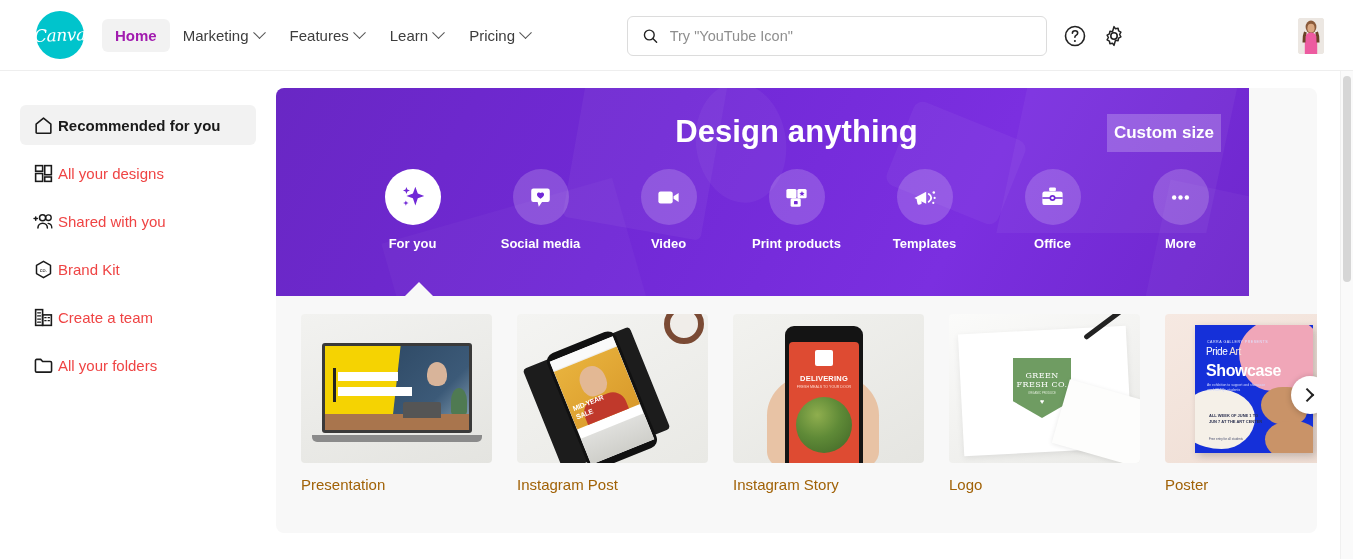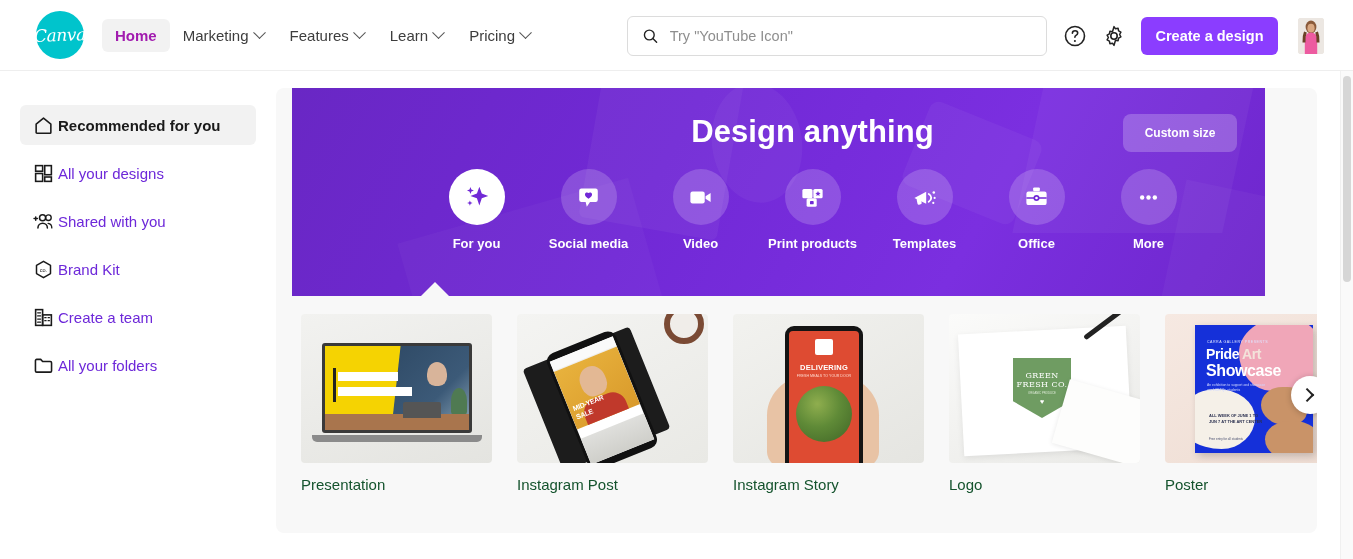--- a/index.html
+++ b/index.html
@@ -118,39 +118,38 @@
     padding-left: 12px;
     border-radius: 6px;
     cursor: pointer;
     gap: 4px;
   }
   .side-item.active { background: #f2f2f2; }
   .side-item .s-ico {
     width: 22px; height: 22px; flex: none;
     display: flex; align-items: center; justify-content: center;
   }
-  .side-label { font-size: 15px; color: #6d28d9; }
+  .side-label { font-size: 15px; color: #ef4444; }
   .side-item.active .side-label { font-weight: bold; color: #1a1a1a; }
 
   
   .content {
     position: absolute; left: 276px; top: 88px;
     width: 1041px; height: 445px;
     background: #f8f8f8;
     border-radius: 8px;
     overflow: hidden;
   }
 
   
   .hero {
     position: relative;
     width: 973px; height: 208px;
     background: linear-gradient(118deg, #6927C4 0%, #7129D6 38%, #7B2FE0 70%, #6E27CC 100%);
     overflow: hidden;
-    margin-left: 16px;
   }
   .hero-shape {
     position: absolute;
     background: rgba(255,255,255,0.045);
     pointer-events: none;
   }
   .hs1 { left: 300px; top: -28px; width: 140px; height: 170px; transform: rotate(10deg); border-radius: 6px; }
   .hs2 { left: 420px; top: -5px; width: 90px; height: 120px; transform: rotate(-8deg); border-radius: 50%; }
   .hs3 { left: 740px; top: -40px; width: 210px; height: 185px; transform: skewX(-12deg); }
   .hs4 { left: 620px; top: 30px; width: 120px; height: 90px; transform: rotate(22deg); border-radius: 10px; }
@@ -161,32 +160,32 @@
     position: absolute; top: 26px; left: 0; width: 1041px;
     text-align: center;
     font-size: 31px; font-weight: bold;
     color: #ffffff;
     letter-spacing: 0.1px;
   }
   .custom-size {
     position: absolute; right: 28px; top: 26px;
     width: 114px; height: 38px;
     background: rgba(255,255,255,0.22);
-    border: none; border-radius: 8px;
+    border: none; border-radius: 0;
     color: #ffffff;
-    font-size: 12px; font-weight: bold;
+    font-size: 17px; font-weight: bold;
     font-family: "Liberation Sans", sans-serif;
     cursor: pointer;
   }
 
   .cat-row {
     position: absolute; top: 81px; left: 0;
     width: 1041px;
     display: flex; justify-content: center;
-    gap: 0px;
+    gap: 16px;
   }
   .cat {
     width: 112px;
     display: flex; flex-direction: column; align-items: center;
     cursor: pointer;
   }
   .cat-circle {
     width: 56px; height: 56px;
     border-radius: 50%;
     background: rgba(255,255,255,0.18);
@@ -217,21 +216,21 @@
   .thumb {
     width: 191px; height: 149px;
     background: #eeeeea;
     border-radius: 4px;
     overflow: hidden;
     position: relative;
   }
   .card-label {
     margin-top: 13px;
     font-size: 15px;
-    color: #14532d;
+    color: #a16207;
   }
   .next-arrow {
     position: absolute; right: -12px; top: 288px;
     width: 38px; height: 38px;
     border-radius: 50%;
     background: #ffffff;
     box-shadow: 0 1px 6px rgba(0,0,0,0.22);
     display: flex; align-items: center; justify-content: center;
     cursor: pointer;
     z-index: 6;
@@ -269,21 +268,21 @@
   .ig-img { position: absolute; top: 11px; left: 0; right: 0; height: 62px; background: linear-gradient(160deg,#e8b23d 0%,#d99a2b 100%); }
   .ig-face { position: absolute; left: 20px; top: 8px; width: 26px; height: 30px; background: #e3b894; border-radius: 48% 48% 40% 40%; }
   .ig-shirt { position: absolute; left: 12px; bottom: 0; width: 44px; height: 22px; background: #c0392b; border-radius: 14px 14px 0 0; }
   .ig-txt1 { position: absolute; left: 4px; top: 38px; font-size: 7px; font-weight: bold; color: #fff; letter-spacing: -0.3px; }
   .ig-txt2 { position: absolute; left: 4px; top: 47px; font-size: 7px; font-weight: bold; color: #fff; letter-spacing: -0.3px; }
   .ig-food { position: absolute; bottom: 0; left: 0; right: 0; height: 28px; background: linear-gradient(180deg,#dfdfdc,#cfcfca); }
   .ig-watch { position: absolute; right: 4px; top: -10px; width: 40px; height: 40px; border-radius: 50%; background: #f0ede9; border: 6px solid #7a4a34; }
 
   .tb-igstory { background: linear-gradient(150deg,#f2f2ef 0%,#e5e5e1 100%); }
   .st-hand { position: absolute; left: 34px; bottom: -6px; width: 112px; height: 96px; background: #e8c3a5; border-radius: 44% 44% 18% 18%; }
-  .st-phone { position: absolute; left: 52px; top: 12px; width: 78px; height: 168px; background: #141414; border-radius: 9px; padding: 5px 4px; overflow: hidden; }
+  .st-phone { position: absolute; left: 52px; top: 12px; width: 78px; height: 168px; background: #141414; border-radius: 9px; padding: 16px 4px; overflow: hidden; }
   .st-scr { width: 100%; height: 100%; background: #DE4B32; border-radius: 4px; position: relative; overflow: hidden; }
   .st-logo { position: absolute; left: 50%; transform: translateX(-50%); top: 8px; width: 18px; height: 16px; background: #fff; border-radius: 2px; }
   .st-t1 { position: absolute; top: 32px; width: 100%; text-align: center; font-size: 7.5px; font-weight: bold; color: #fff; letter-spacing: 0.2px; }
   .st-t2 { position: absolute; top: 43px; width: 100%; text-align: center; font-size: 3.6px; color: #ffd9ce; }
   .st-bowl { position: absolute; left: 50%; transform: translateX(-50%); top: 55px; width: 56px; height: 56px; border-radius: 50%; background: radial-gradient(circle at 38% 32%, #8fae4e 0%, #5f8a37 45%, #3f6426 100%); }
   .st-crumbs { position: absolute; bottom: 3px; left: 10px; width: 20px; height: 10px; background: #c89b6a; border-radius: 50%; }
 
   .tb-logo { background: linear-gradient(155deg,#fbfbfa 0%,#e9e9e6 100%); }
   .lg-paper { position: absolute; left: 12px; top: 16px; width: 168px; height: 122px; background: #fff; box-shadow: 0 2px 6px rgba(0,0,0,0.08); transform: rotate(-3deg); }
   .lg-paper2 { position: absolute; right: -14px; bottom: 6px; width: 95px; height: 66px; background: #fdfdfc; box-shadow: 0 1px 5px rgba(0,0,0,0.09); transform: rotate(16deg); }
@@ -300,21 +299,21 @@
   .lg-b3 { font-size: 2.8px; color: #dce9d6; margin-top: 2px; }
   .lg-heart { color: #fff; font-size: 7px; margin-top: 3px; }
 
   .tb-poster { background: linear-gradient(150deg,#f6e9e2 0%,#eedcd2 100%); }
   .ps-sheet { position: absolute; left: 30px; top: 11px; width: 118px; height: 128px; background: #1530D9; box-shadow: 3px 3px 8px rgba(0,0,0,0.2); overflow: hidden; }
   .ps-pink { position: absolute; right: -12px; top: -8px; width: 86px; height: 74px; background: #F0A6B8; border-radius: 54% 46% 62% 38% / 48% 56% 44% 52%; }
   .ps-cream { position: absolute; left: -16px; bottom: 4px; width: 76px; height: 60px; background: #F5F0E8; border-radius: 50% 50% 44% 56% / 52% 48% 52% 48%; }
   .ps-tan1 { position: absolute; right: 6px; top: 62px; width: 46px; height: 38px; background: #C99368; border-radius: 52% 48% 40% 60%; }
   .ps-tan2 { position: absolute; right: -6px; bottom: -8px; width: 54px; height: 40px; background: #C99368; border-radius: 50% 50% 40% 60%; }
   .ps-pretitle { position: absolute; left: 12px; top: 15px; font-size: 3.6px; color: #dfe4ff; letter-spacing: 0.5px; }
-  .ps-t1 { position: absolute; left: 11px; top: 22px; font-size: 14px; font-weight: bold; color: #fff; letter-spacing: -0.4px; line-height: 1; }
+  .ps-t1 { position: absolute; left: 11px; top: 22px; font-size: 10px; font-weight: normal; color: #fff; letter-spacing: -0.4px; line-height: 1; }
   .ps-t1 em { font-style: normal; color: #F3E3DA; }
   .ps-t2 { position: absolute; left: 11px; top: 38px; font-size: 16px; font-weight: bold; color: #fff; letter-spacing: -0.4px; line-height: 1; }
   .ps-sub { position: absolute; left: 12px; top: 58px; width: 62px; font-size: 3.4px; color: #cfd6ff; line-height: 1.6; }
   .ps-det { position: absolute; left: 14px; top: 88px; width: 54px; font-size: 4px; font-weight: bold; color: #2b3050; line-height: 1.55; }
   .ps-det2 { position: absolute; left: 14px; top: 112px; width: 54px; font-size: 3px; color: #4a5070; line-height: 1.5; }
 
   
   .scroll-track {
     position: absolute; right: 0; top: 71px;
     width: 13px; height: 488px;
@@ -371,21 +370,20 @@
     <circle cx="12" cy="12" r="9.5" stroke="#222" stroke-width="1.6"></circle>
     <path d="M9.4 9.2c0-1.5 1.2-2.5 2.7-2.5s2.6 1 2.6 2.3c0 1.2-.7 1.8-1.7 2.4-.8.5-1.1 1-1.1 1.9" stroke="#222" stroke-width="1.6" stroke-linecap="round"></path>
     <circle cx="11.9" cy="17" r="1.05" fill="#222"></circle>
   </svg>
 
   <svg class="hdr-icon" id="gear-icon" viewBox="0 0 24 24" fill="none">
     <circle cx="12" cy="12" r="3.2" stroke="#222" stroke-width="1.6"></circle>
     <path d="M12 2.6l1.5 2.2 2.6-.5.5 2.6 2.3 1.3-1.3 2.3 1.3 2.3-2.3 1.3-.5 2.6-2.6-.5L12 21.4l-1.5-2.2-2.6.5-.5-2.6-2.3-1.3 1.3-2.3-1.3-2.3 2.3-1.3.5-2.6 2.6.5L12 2.6z" stroke="#222" stroke-width="1.5" stroke-linejoin="round"></path>
   </svg>
 
-  <button class="create-btn">Create a design</button>
 
   <div class="avatar">
     <svg viewBox="0 0 26 36" width="26" height="36">
       <rect width="26" height="36" fill="#ece7e2"></rect>
       <ellipse cx="13" cy="9" rx="5.4" ry="6.4" fill="#8a5a3a"></ellipse>
       <ellipse cx="13" cy="10.2" rx="3.6" ry="4.4" fill="#d9a882"></ellipse>
       <path d="M6.8 36V21c0-3.6 2.8-6.4 6.2-6.4s6.2 2.8 6.2 6.4v15z" fill="#ED5BA0"></path>
       <path d="M7.4 14c-1.3 3-1.6 7-1.4 10.5M18.6 14c1.3 3 1.6 7 1.4 10.5" stroke="#6b4228" stroke-width="3" fill="none"></path>
     </svg>
   </div>

